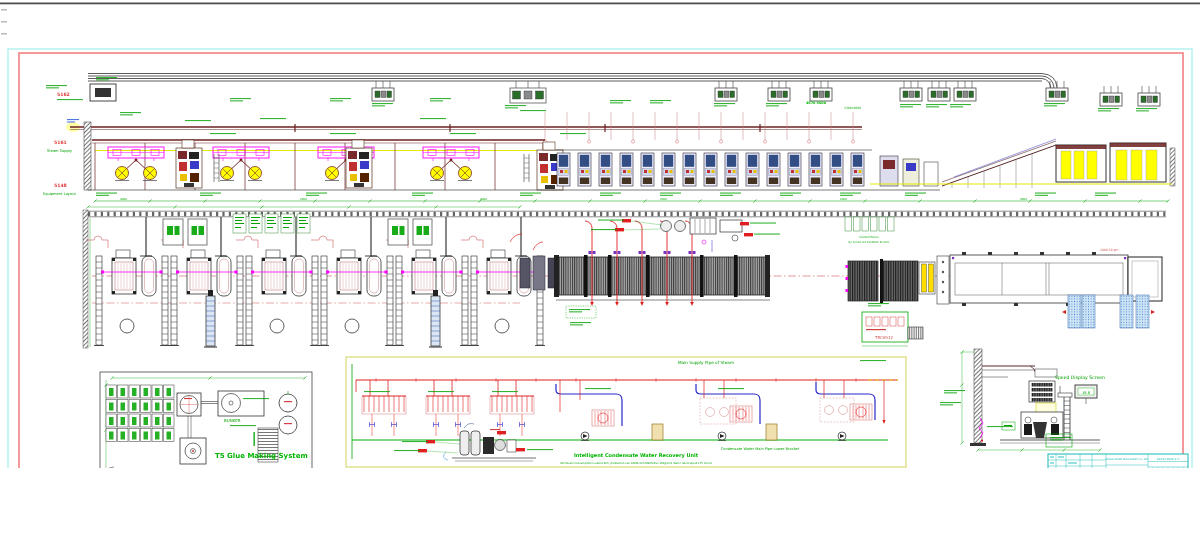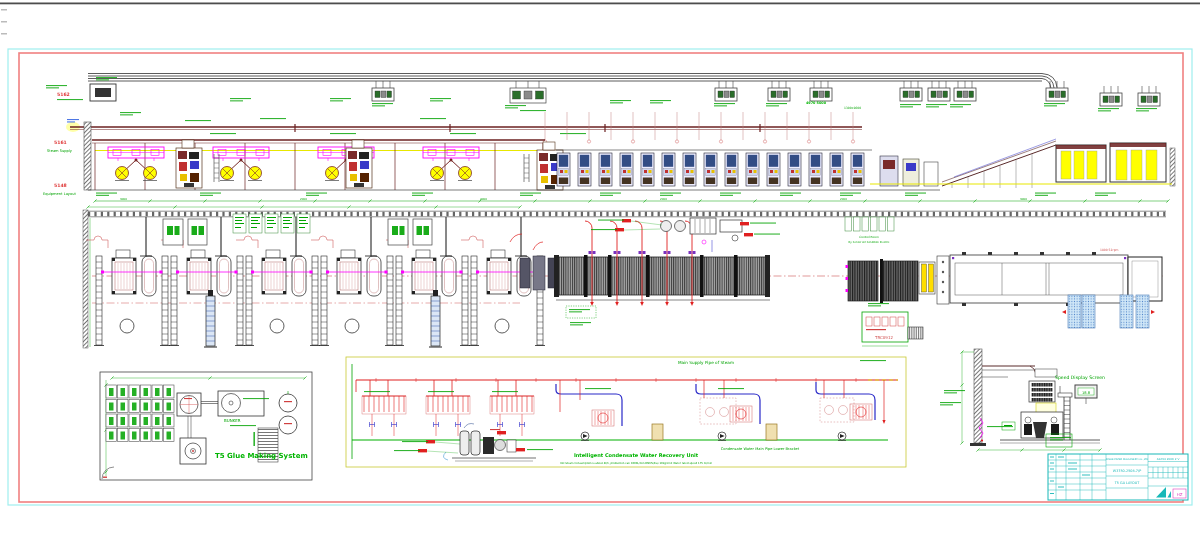--- a/index.html
+++ b/index.html
@@ -1,16 +1,16 @@
 <!DOCTYPE html>
 <html><head>
 <meta charset="utf-8">
 <style>
   html,body{margin:0;padding:0;background:#ffffff;}
-  .cad-wrap{position:relative;width:1200px;height:557px;background:#fff;overflow:hidden;
+  .cad-wrap{position:relative;width:1200px;height:468px;background:#fff;overflow:hidden;
             font-family:"DejaVu Sans",sans-serif;}
   svg text{font-family:"DejaVu Sans",sans-serif;}
   .t-red{fill:#e04040;font-weight:bold;}
   .t-green{fill:#00a300;}
   .t-green-b{fill:#00b400;font-weight:bold;}
   .t-cyan{fill:#18b8b8;}
   .t-dred{fill:#d05050;}
 </style>
 </head>
 <body>

